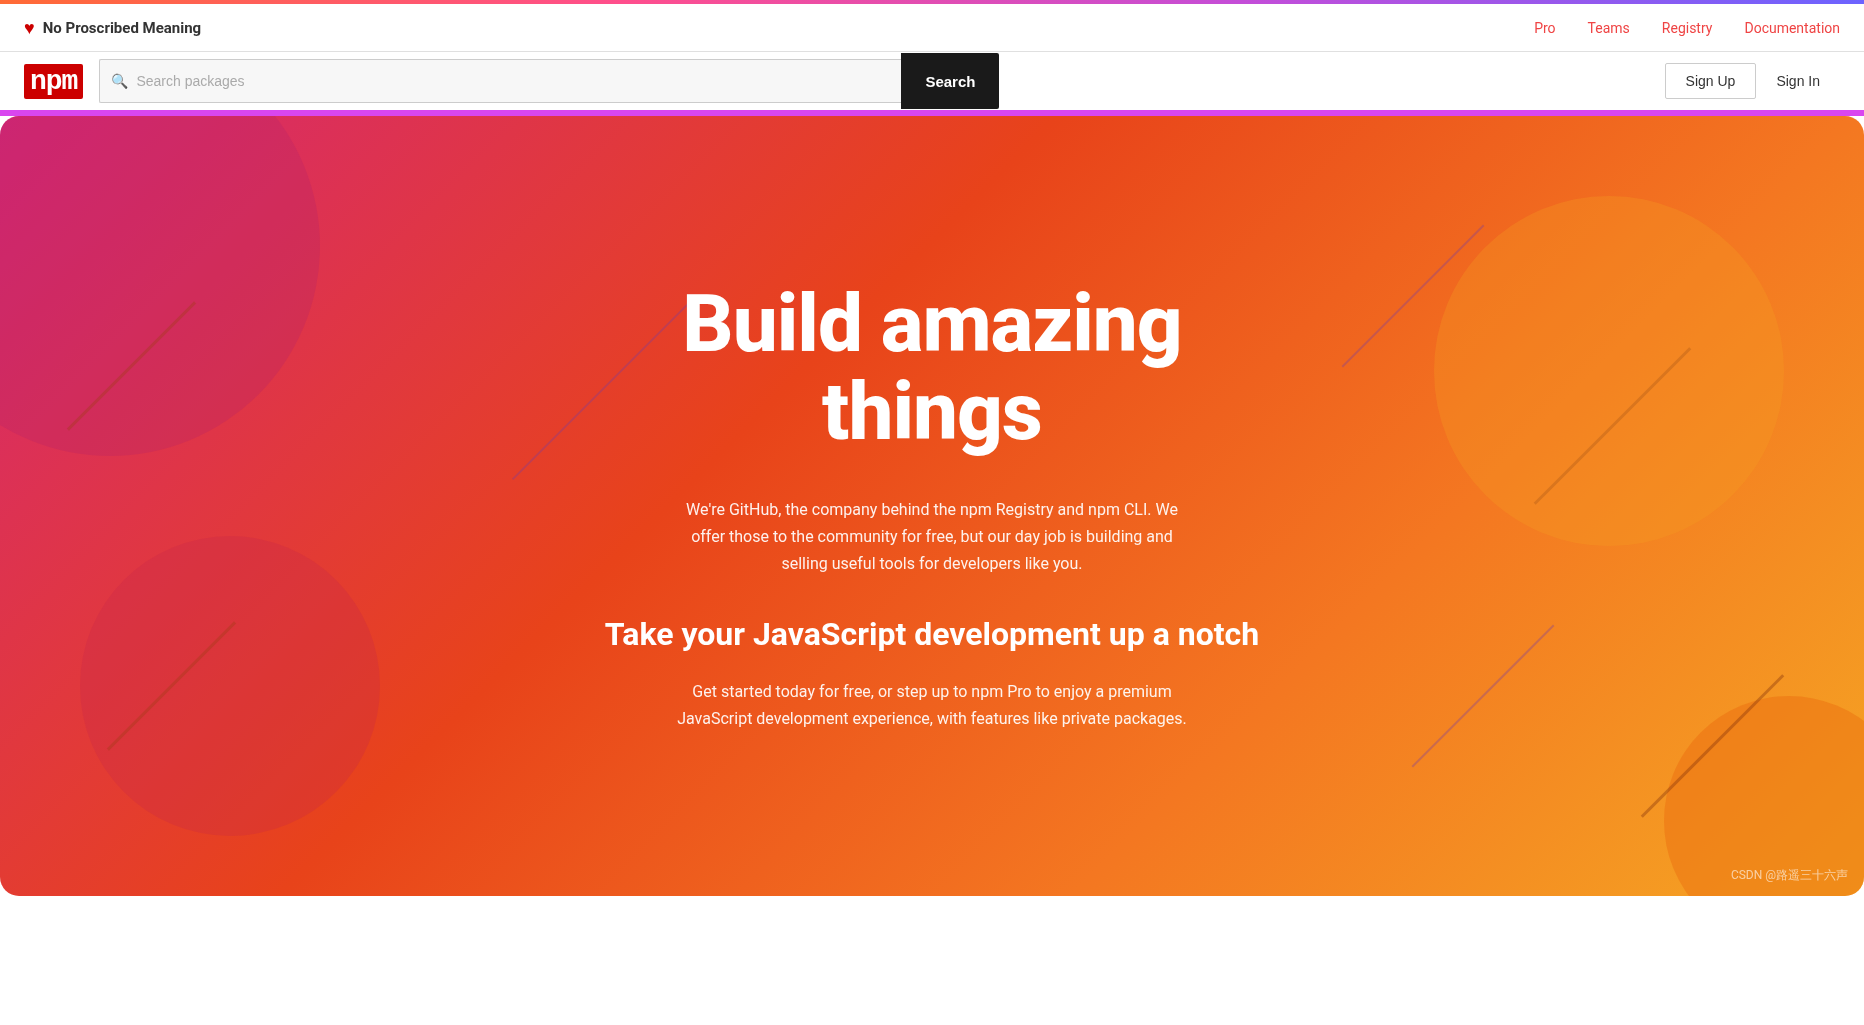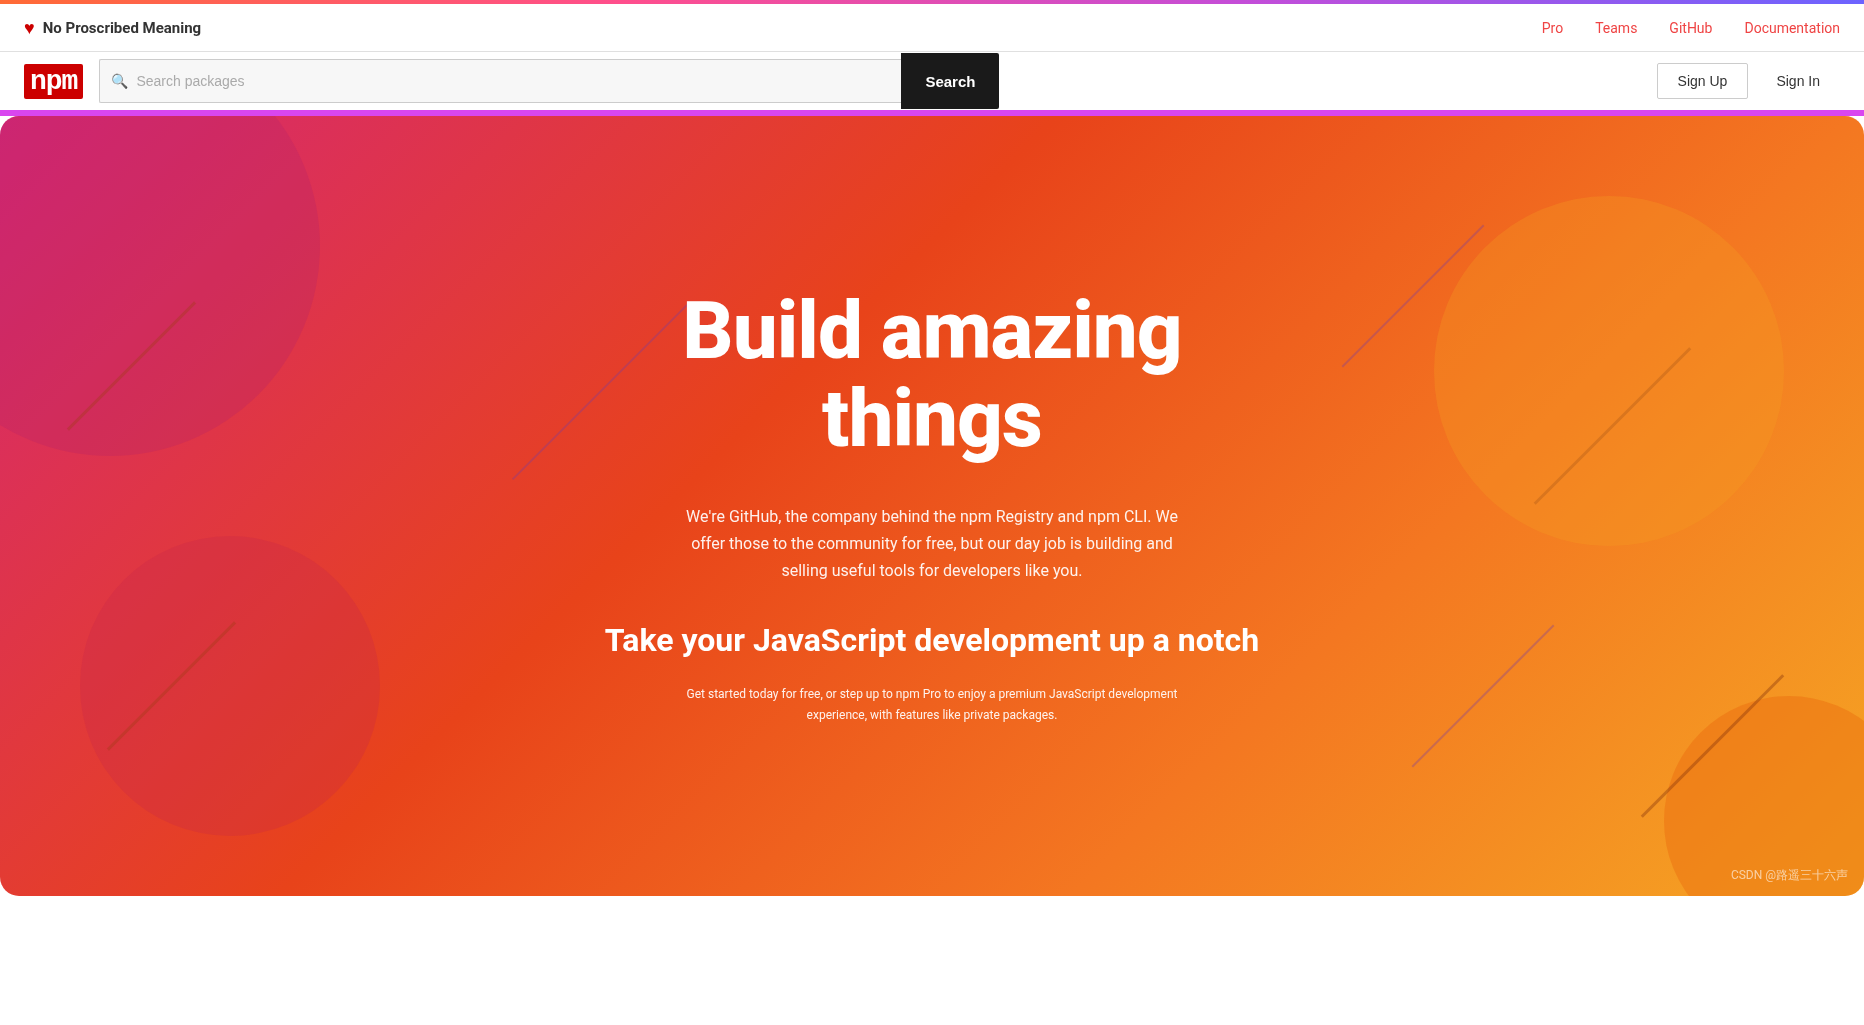--- a/index.html
+++ b/index.html
@@ -125,21 +125,21 @@
       border-radius: 0 2px 2px 0;
       font-size: 15px;
       font-weight: 600;
       cursor: pointer;
       flex-shrink: 0;
     }
 
     #header-auth {
       display: flex;
       align-items: flex-end;
-      gap: 8px;
+      gap: 0;
       margin-left: auto;
     }
 
     #signup-button {
       height: 36px;
       padding: 0 20px;
       background: #fff;
       color: #333;
       border: 1px solid #ccc;
       border-radius: 2px;
@@ -305,21 +305,21 @@
 
     #hero-subtitle {
       font-size: 32px;
       font-weight: 700;
       color: #fff;
       line-height: 1.25;
       margin-bottom: 24px;
     }
 
     #hero-sub-description {
-      font-size: 12px;
+      font-size: 16px;
       color: rgba(255,255,255,0.92);
       line-height: 1.7;
       max-width: 520px;
       margin-left: auto;
       margin-right: auto;
     }
 
     
     #top-gradient-bar {
       height: 4px;
@@ -343,21 +343,21 @@
 <div id="top-gradient-bar"></div>
 
 <div id="top-banner">
   <div id="top-banner-left">
     <span id="top-banner-logo">♥</span>
     <span id="top-banner-title">No Proscribed Meaning</span>
   </div>
   <nav id="top-banner-nav">
     <a href="#">Pro</a>
     <a href="#">Teams</a>
-    <a href="#">GitHub</a>
+    <a href="#">Registry</a>
     <a href="#">Documentation</a>
   </nav>
 </div>
 
 <div id="main-header">
   <div id="npm-logo">npm</div>
 
   <div id="search-form">
     <div id="search-input-wrapper">
       <span id="search-icon">🔍</span>

